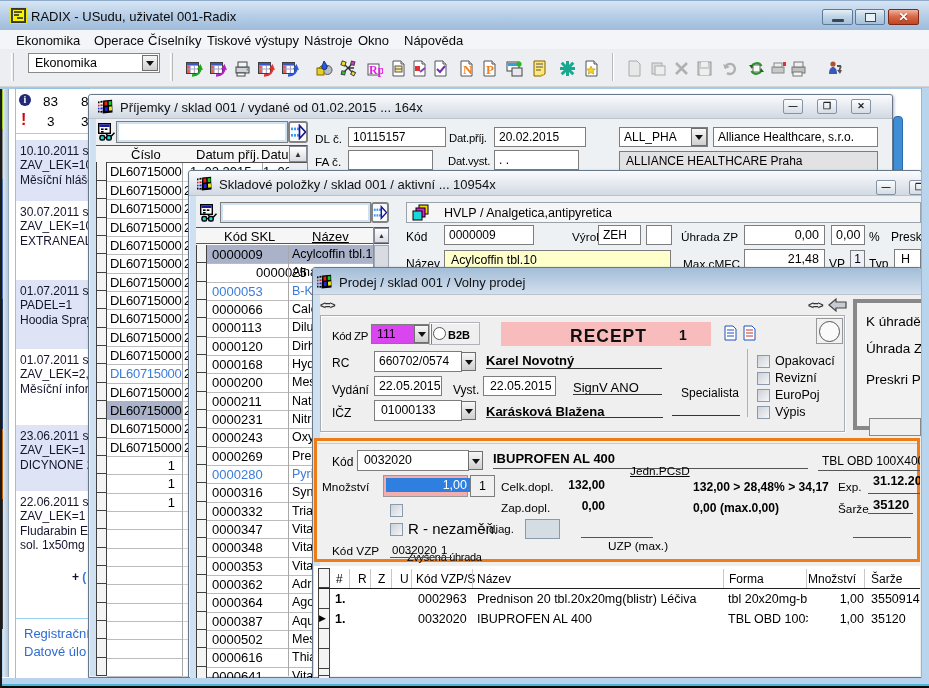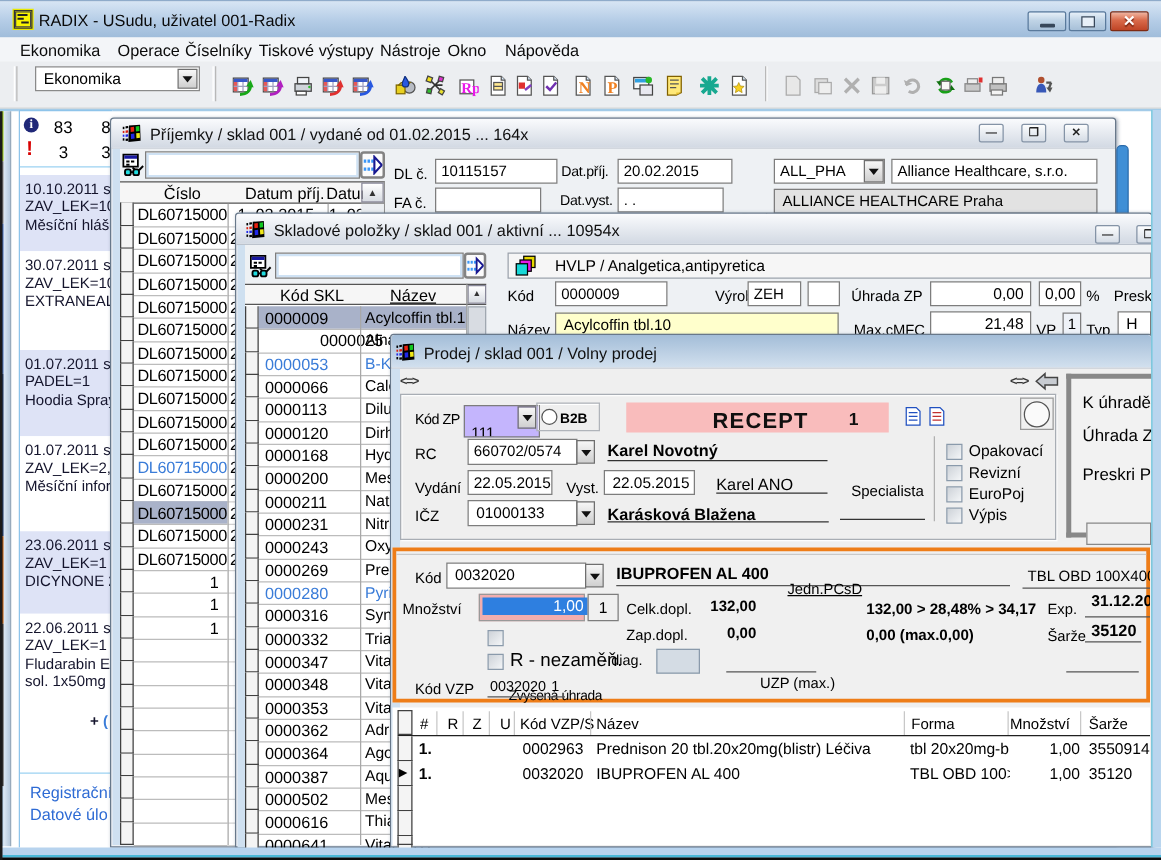--- a/index.html
+++ b/index.html
@@ -618,21 +618,21 @@
     </svg></div>
 <div class="a" style="z-index:22;left:339px;top:275px;font-size:13px;color:#111;white-space:nowrap;">Prodej / sklad 001 / Volny prodej</div>
 <div class="a" style="z-index:22;left:313px;top:295px;width:7px;height:381px;background:#cfe0f0"></div>
 <div class="a" style="z-index:22;left:320px;top:300px;font-size:10px;color:#333;white-space:nowrap;font-weight:bold;letter-spacing:-1px;">&lt;=&gt;</div>
 <div class="a" style="z-index:22;left:808px;top:300px;font-size:10px;color:#333;white-space:nowrap;font-weight:bold;letter-spacing:-1px;">&lt;=&gt;</div>
 <div class="a" style="z-index:22;left:828px;top:297px;width:19px;height:16px"><svg width="19" height="16" viewBox="0 0 19 16">
       <path d="M1 8 L8 2 L8 5 L18 5 L18 11 L8 11 L8 14 Z" fill="#c8ccd2" stroke="#444" stroke-width="1.2"></path>
     </svg></div>
 <div class="a" style="z-index:22;left:320px;top:315px;width:525px;height:117px;border:1px solid #a8adb4;box-shadow:inset 1px 1px 0 #fdfdfd,1px 1px 0 #fdfdfd"></div>
 <div class="a" style="z-index:22;left:332px;top:330px;font-size:11.5px;color:#000;white-space:nowrap;letter-spacing:-0.4px;">Kód ZP</div>
-<div class="a" style="z-index:22;left:371px;top:324px;width:61px;height:20px;background:#c4b5fd;border:1px solid #7d7d7d;font-size:12.3px;line-height:18px;padding:12px 5px;overflow:hidden;white-space:nowrap;color:#000;">111</div>
+<div class="a" style="z-index:22;left:371px;top:324px;width:61px;height:20px;background:#d946ef;border:1px solid #7d7d7d;font-size:12.3px;line-height:18px;padding:0 5px;overflow:hidden;white-space:nowrap;color:#000;">111</div>
 <div class="a" style="z-index:22;left:414px;top:325px;width:15px;height:18px;background:linear-gradient(#f7f7f7,#cfcfcf);border:1px solid #6f6f6f;">
     <div style="position:absolute;left:50%;top:50%;margin:-2px 0 0 -4px;width:0;height:0;border:4px solid transparent;border-top:5px solid #111;"></div>
   </div>
 <div class="a" style="z-index:22;left:429px;top:322px;width:51px;height:23px;border:1px solid #b0b4ba;box-shadow:inset 1px 1px 0 #fff"></div>
 <div class="a" style="z-index:22;left:433px;top:327px;width:13px;height:13px;background:#fff;border:1.5px solid #555;border-radius:50%"></div>
 <div class="a" style="z-index:22;left:448px;top:329px;font-size:11px;color:#000;white-space:nowrap;font-weight:bold;">B2B</div>
 <div class="a" style="z-index:22;left:501px;top:322px;width:210px;height:24px;background:#f9bcbc"></div>
 <div class="a" style="z-index:22;left:570px;top:326px;font-size:17.5px;color:#101010;white-space:nowrap;font-weight:bold;letter-spacing:1px;">RECEPT</div>
 <div class="a" style="z-index:22;left:679px;top:327px;font-size:14px;color:#101010;white-space:nowrap;font-weight:bold;">1</div>
 <div class="a" style="z-index:22;left:724px;top:325px;width:13px;height:16px"><svg width="13" height="16" viewBox="0 0 13 16">
@@ -650,21 +650,21 @@
 <div class="a" style="z-index:22;left:374px;top:351px;width:88px;height:21px;background:#fff;border:1px solid #7d7d7d;font-size:12px;line-height:19px;padding:0 4px;overflow:hidden;white-space:nowrap;color:#000;">660702/0574</div>
 <div class="a" style="z-index:22;left:461px;top:352px;width:15px;height:19px;background:linear-gradient(#f7f7f7,#cfcfcf);border:1px solid #6f6f6f;">
     <div style="position:absolute;left:50%;top:50%;margin:-2px 0 0 -4px;width:0;height:0;border:4px solid transparent;border-top:5px solid #111;"></div>
   </div>
 <div class="a" style="z-index:22;left:486px;top:353px;font-size:13px;color:#000;white-space:nowrap;font-weight:bold;">Karel Novotný</div>
 <div class="a" style="z-index:22;left:486px;top:368px;width:176px;height:1px;background:#333"></div>
 <div class="a" style="z-index:22;left:332px;top:383px;font-size:12px;color:#000;white-space:nowrap;">Vydání</div>
 <div class="a" style="z-index:22;left:374px;top:376px;width:68px;height:20px;background:#fff;border:1px solid #7d7d7d;font-size:12.3px;line-height:18px;padding:0 4px;overflow:hidden;white-space:nowrap;color:#000;">22.05.2015</div>
 <div class="a" style="z-index:22;left:453px;top:383px;font-size:12px;color:#000;white-space:nowrap;">Vyst.</div>
 <div class="a" style="z-index:22;left:483px;top:376px;width:73px;height:20px;background:#fff;border:1px solid #7d7d7d;font-size:12.3px;line-height:18px;padding:0 6px;overflow:hidden;white-space:nowrap;color:#000;">22.05.2015</div>
-<div class="a" style="z-index:22;left:573px;top:380px;font-size:13px;color:#000;white-space:nowrap;">Karel ANO</div>
+<div class="a" style="z-index:22;left:573px;top:380px;font-size:13px;color:#000;white-space:nowrap;">SignV ANO</div>
 <div class="a" style="z-index:22;left:573px;top:394px;width:89px;height:1px;background:#333"></div>
 <div class="a" style="z-index:22;left:332px;top:406px;font-size:12px;color:#000;white-space:nowrap;">IČZ</div>
 <div class="a" style="z-index:22;left:374px;top:400px;width:88px;height:21px;background:#fff;border:1px solid #7d7d7d;font-size:12.3px;line-height:19px;padding:0 6px;overflow:hidden;white-space:nowrap;color:#000;">01000133</div>
 <div class="a" style="z-index:22;left:461px;top:401px;width:15px;height:19px;background:linear-gradient(#f7f7f7,#cfcfcf);border:1px solid #6f6f6f;">
     <div style="position:absolute;left:50%;top:50%;margin:-2px 0 0 -4px;width:0;height:0;border:4px solid transparent;border-top:5px solid #111;"></div>
   </div>
 <div class="a" style="z-index:22;left:486px;top:404px;font-size:13px;color:#000;white-space:nowrap;font-weight:bold;">Karásková Blažena</div>
 <div class="a" style="z-index:22;left:486px;top:417px;width:177px;height:1px;background:#333"></div>
 <div class="a" style="z-index:22;left:747px;top:349px;width:1px;height:68px;background:#b0b0b0"></div>
 <div class="a" style="z-index:22;left:757px;top:355px;width:13px;height:13px;background:linear-gradient(135deg,#cdd2d8,#f4f6f8);border:1px solid #8a9aab"></div>

